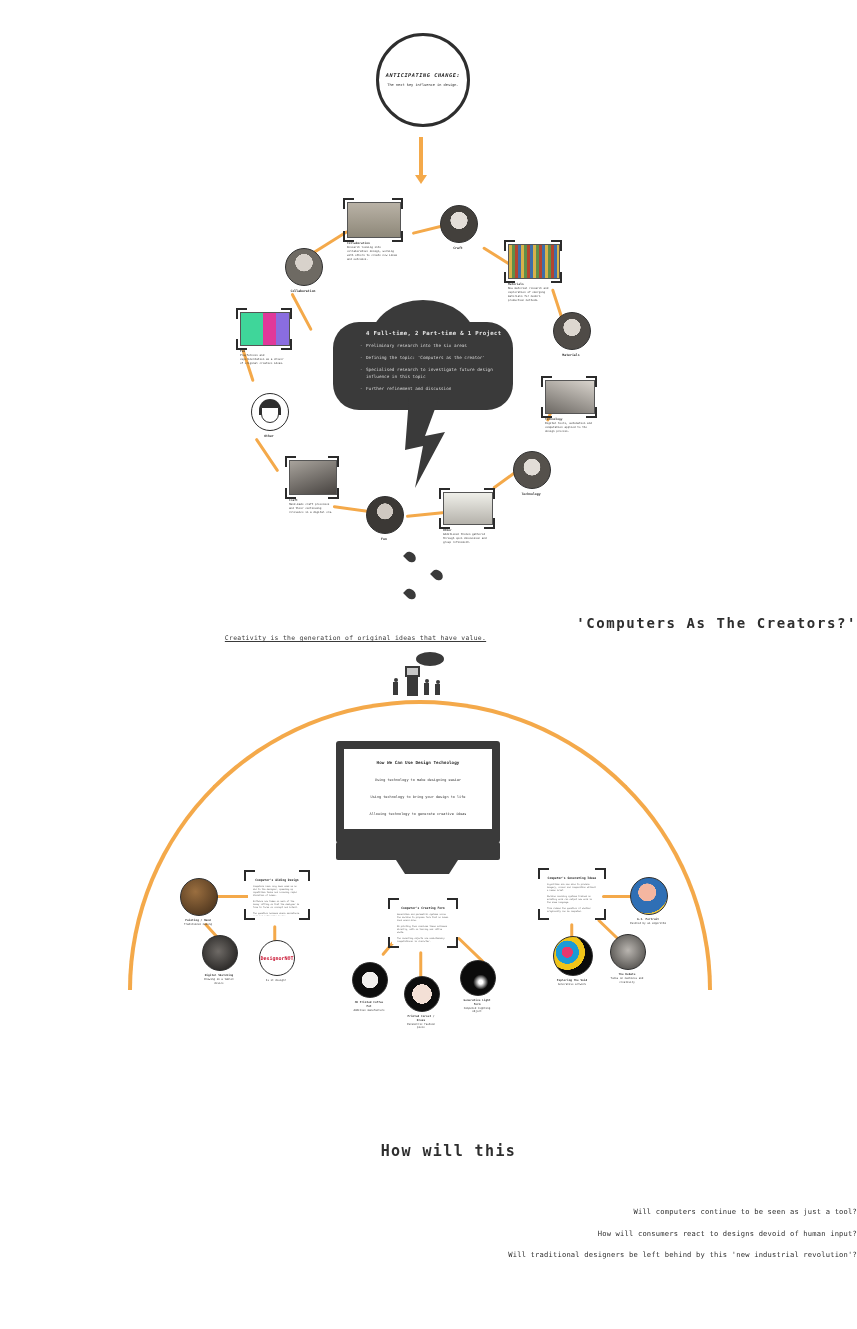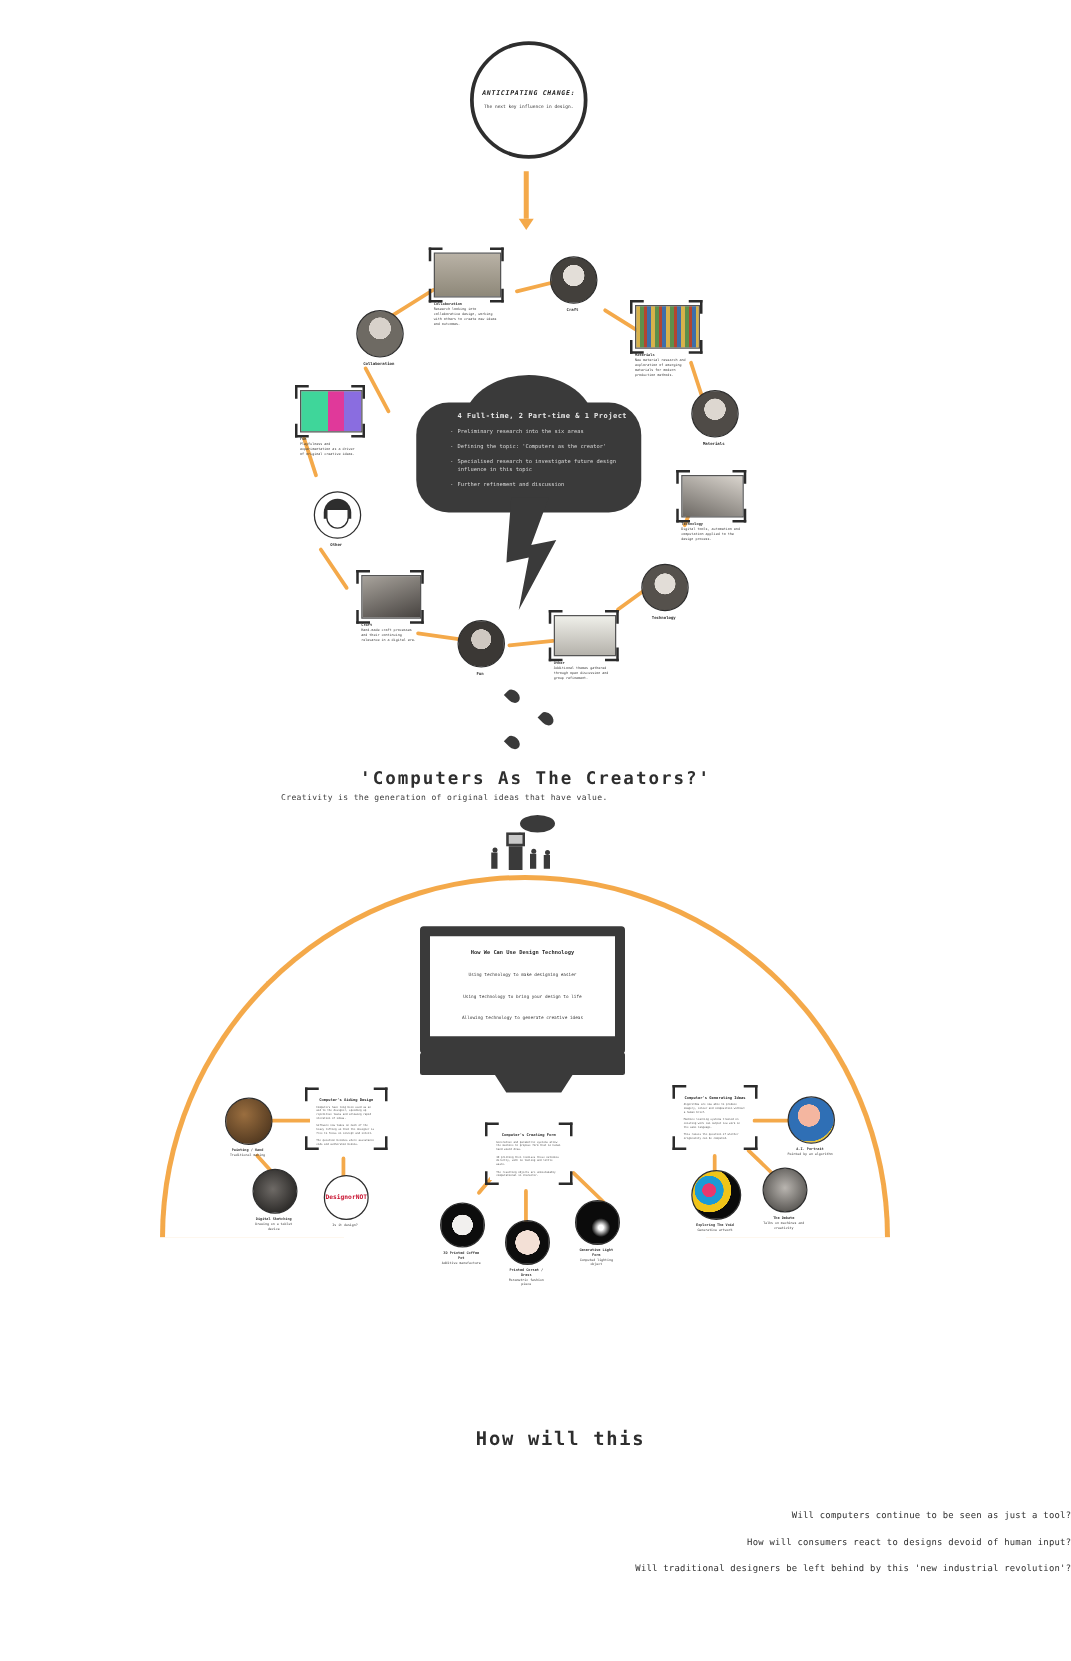--- a/index.html
+++ b/index.html
@@ -54,21 +54,21 @@
   .brk.bl{border-right:0;border-top:0;left:-4px;bottom:-4px;}
   .brk.br{border-left:0;border-top:0;right:-4px;bottom:-4px;}
   .cap{font-size:2.7px;line-height:1.45;color:#3a3a3a;margin-top:3px;width:100%;}
   .cap b{font-size:2.9px;}
 
   
   .avatar{border-radius:50%;border:1.5px solid #2e2e2e;overflow:hidden;background:#bbb;position:relative;}
   .av-label{font-size:3.2px;font-weight:bold;text-align:center;color:#2e2e2e;margin-top:3px;}
 
   
-  .h-main{font-size:14px;font-weight:bold;letter-spacing:1.6px;color:#2e2e2e;text-align:center;}
+  .h-main{font-size:14px;font-weight:bold;letter-spacing:1.6px;color:#2e2e2e;text-align:right;}
   .h-sub{font-size:6.4px;color:#3a3a3a;text-align:center;letter-spacing:.3px;}
 
   
   .fig-body{background:#3a3a3a;}
   .think{background:#3a3a3a;border-radius:50%;}
 
   
   .arc{left:128px;top:700px;width:584px;height:290px;
        border:4px solid #f4a94a;border-radius:50% 50% 0 0 / 100% 100% 0 0;
        border-bottom:0;box-sizing:border-box;}
@@ -253,21 +253,21 @@
     <div class="cloud-li">Defining the topic: 'Computers as the creator'</div>
     <div class="cloud-li">Specialised research to investigate future design influence in this topic</div>
     <div class="cloud-li">Further refinement and discussion</div>
   </div>
 
   <div class="abs drop" style="left:406px;top:551px;"></div>
   <div class="abs drop" style="left:433px;top:569px;"></div>
   <div class="abs drop" style="left:406px;top:588px;"></div>
 
   <div class="abs h-main" style="left:0;top:615px;width:857px;">'Computers As The Creators?'</div>
-  <div class="abs h-sub" style="left:0;top:634px;width:711px;">Creativity is the generation of original ideas that have value.</div>
+  <div class="abs h-sub" style="left:0;top:634px;width:711px;text-decoration:underline;">Creativity is the generation of original ideas that have value.</div>
 
   <div class="abs" style="left:390px;top:652px;width:80px;height:52px;">
     <div class="think" style="position:absolute;left:26px;top:0;width:28px;height:14px;"></div>
     <div class="think" style="position:absolute;left:24px;top:14px;width:4px;height:4px;"></div>
     <div class="fig-body" style="position:absolute;left:15px;top:14px;width:15px;height:11px;border:2px solid #3a3a3a;background:#c9c9c9;box-sizing:border-box;"></div>
     <div class="fig-body" style="position:absolute;left:17px;top:25px;width:11px;height:19px;"></div>
     <div class="fig-body" style="position:absolute;left:3px;top:30px;width:5px;height:13px;"></div>
     <div class="fig-body" style="position:absolute;left:3.5px;top:26px;width:4px;height:4px;border-radius:50%;"></div>
     <div class="fig-body" style="position:absolute;left:34px;top:31px;width:5px;height:12px;"></div>
     <div class="fig-body" style="position:absolute;left:34.5px;top:27px;width:4px;height:4px;border-radius:50%;"></div>

